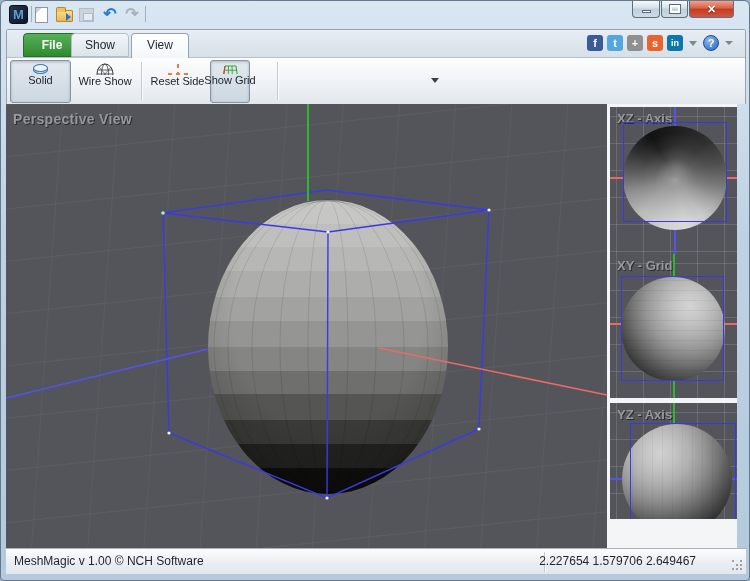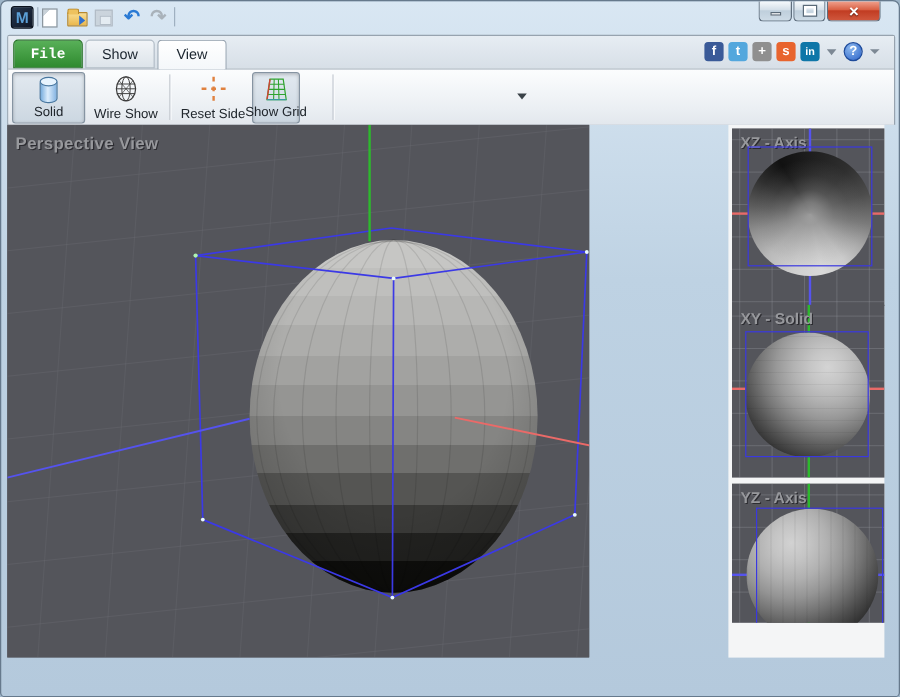--- a/index.html
+++ b/index.html
@@ -35,45 +35,45 @@
   .glyph-min { width:9px; height:3px; background:#fff; border:1px solid #5a6a78; margin-top:4px; }
   .glyph-max { width:10px; height:8px; border:2px solid #fff; outline:1px solid #5a6a78; background:rgba(255,255,255,.1); }
   .glyph-close { color:#fff; font-size:14px; font-weight:bold; line-height:14px; text-shadow:0 1px 1px #5a1408; }
   
   .ribbon { position:absolute; left:5px; top:28px; width:740px; height:75px;
     border:1px solid #97a3af; border-radius:2px 2px 0 0; background:#dde4eb; }
   .tabstrip { position:absolute; left:0; top:0; width:100%; height:27px;
     background:linear-gradient(#e7edf3,#d7dfe7); }
   .tab { position:absolute; top:3px; height:24px; width:58px; text-align:center;
     font-size:12px; line-height:23px; color:#1a242e; border-radius:4px 4px 0 0; cursor:default; }
-  .tab-file { left:4px; background:linear-gradient(#58b058,#2f8a2f); border:1px solid #247024; color:#fff; font-weight:bold;font-family:Liberation Mono, monospace; }
+  .tab-file { left:16px; background:linear-gradient(#58b058,#2f8a2f); border:1px solid #247024; color:#fff; font-weight:bold; }
   .tab-home { left:64px; background:linear-gradient(#f2f5f8,#dde4ea); border:1px solid #b4bec8; }
   .tab-view { left:124px; background:linear-gradient(#ffffff,#f4f7fa); border:1px solid #97a3af; border-bottom:none; height:25px; z-index:3; }
   .social { position:absolute; right:10px; top:5px; display:flex; align-items:center; gap:4px; }
   .soc { width:16px; height:16px; border-radius:3px; color:#fff; font-size:11px; font-weight:bold;
     text-align:center; line-height:16px; }
   .soc-fb { background:#3a5a98; } .soc-tw { background:#53a7dd; }
   .soc-gp { background:#8f8f8f; } .soc-su { background:#e8642e; }
   .soc-li { background:#0e76a8; font-size:9px; }
   .chev { width:0; height:0; border-left:4px solid transparent; border-right:4px solid transparent; border-top:5px solid #7c8894; margin:0 2px; }
   .help-circle { width:16px; height:16px; border-radius:50%; background:radial-gradient(circle at 35% 30%,#8cb8ee,#2a62c8); border:1px solid #1d4a9a; color:#fff; font-size:11px; font-weight:bold; text-align:center; line-height:15px; }
   .toolstrip { position:absolute; left:0; top:27px; width:100%; height:47px;
     background:linear-gradient(#fcfdfe,#ebeff3 70%,#e2e7ed); border-top:1px solid #b9c2cb; }
   .tbtn { position:absolute; top:2px; height:43px; display:flex; flex-direction:column;
     align-items:center; justify-content:flex-start; font-size:11px; color:#20262c; border-radius:3px;
     padding-top:2px; }
-  .tbtn .lbl { margin-top:auto; padding-bottom:2px; white-space:nowrap; }
+  .tbtn .lbl { margin-top:auto; padding-bottom:16px; white-space:nowrap; }
   .pressed { border:1px solid #8694a2; background:linear-gradient(#e2e9f0,#ccd7e1); box-shadow:inset 0 1px 3px rgba(0,0,0,.22); }
   .tsep { position:absolute; top:4px; width:1px; height:38px; background:#c6cbd2; box-shadow:1px 0 0 #fbfcfd; }
   .cyl { width:15px; height:21px; margin-top:2px; background:linear-gradient(90deg,#79aede,#dcedfc 45%,#85b4e2); border:1px solid #49779f; border-radius:7px/4px; position:relative; }
   .cyl::before { content:""; position:absolute; left:-1px; top:-2px; width:13px; height:6px; background:#e7f4fe; border:1px solid #49779f; border-radius:50%; }
   .dd-arrow { position:absolute; left:424px; top:20px; width:0; height:0;
     border-left:4px solid transparent; border-right:4px solid transparent; border-top:5px solid #3a4248; }
   
-  .main-viewport { position:absolute; left:5px; top:103px; width:485px; height:444px; background:#54555b; overflow:hidden; }
+  .main-viewport { position:absolute; left:5px; top:103px; width:601px; height:444px; background:#54555b; overflow:hidden; }
   .vp-label { position:absolute; left:7px; top:7px; font-size:14px; font-weight:bold;
     color:#97989c; text-shadow:1px 1px 0 #2c2c31; letter-spacing:.3px; }
   .side-panel { position:absolute; left:606px; top:103px; width:130px; height:444px; background:#f4f5f6; }
   .sv { position:absolute; left:3px; width:127px; overflow:hidden; background-color:#54555b;
     background-image:linear-gradient(rgba(165,167,175,.28) 1px, transparent 1px),
       linear-gradient(90deg, rgba(165,167,175,.28) 1px, transparent 1px);
     background-size:27px 27px; background-position:6px 9px; }
   .sv-label { position:absolute; left:7px; top:4px; font-size:13px; font-weight:bold;
     color:#97989c; text-shadow:1px 1px 0 #2c2c31; }
   .sv .vline, .sv .hline { position:absolute; }
@@ -273,27 +273,33 @@
       <div class="sphere sphere-xz" style="left:13px;top:19px;width:104px;height:104px"></div>
       <div class="sv-square" style="left:13px;top:15px;width:104px;height:100px"></div>
       <div class="sv-label">XZ - Axis</div>
     </div>
 
     <div class="sv" style="top:150px;height:144px">
       <div class="vline line-green" style="left:63px"></div>
       <div class="hline line-red" style="top:69px"></div>
       <div class="sphere sphere-xy" style="left:11px;top:23px;width:104px;height:104px"></div>
       <div class="sv-square" style="left:11px;top:22px;width:103px;height:105px"></div>
-      <div class="sv-label">XY - Solid</div>
+      <div class="sv-label">XY - Grid</div>
     </div>
 
     <div class="sv" style="top:299px;height:116px">
       <div class="vline line-green" style="left:63px"></div>
       <div class="hline line-blue" style="top:75px"></div>
       <div class="sphere sphere-yz" style="left:12px;top:21px;width:110px;height:110px"></div>
       <div class="sv-square" style="left:20px;top:20px;width:106px;height:112px"></div>
       <div class="sv-label">YZ - Axis</div>
     </div>
 
   </div>
 
+  <div class="statusbar">
+    <div class="sb-left">MeshMagic v 1.00 © NCH Software</div>
+    <div class="sb-sep"></div>
+    <div class="sb-coords">2.227654 1.579706 2.649467</div>
+    <div class="grip"></div>
+  </div>
 
 </div>
 
 </body></html>

